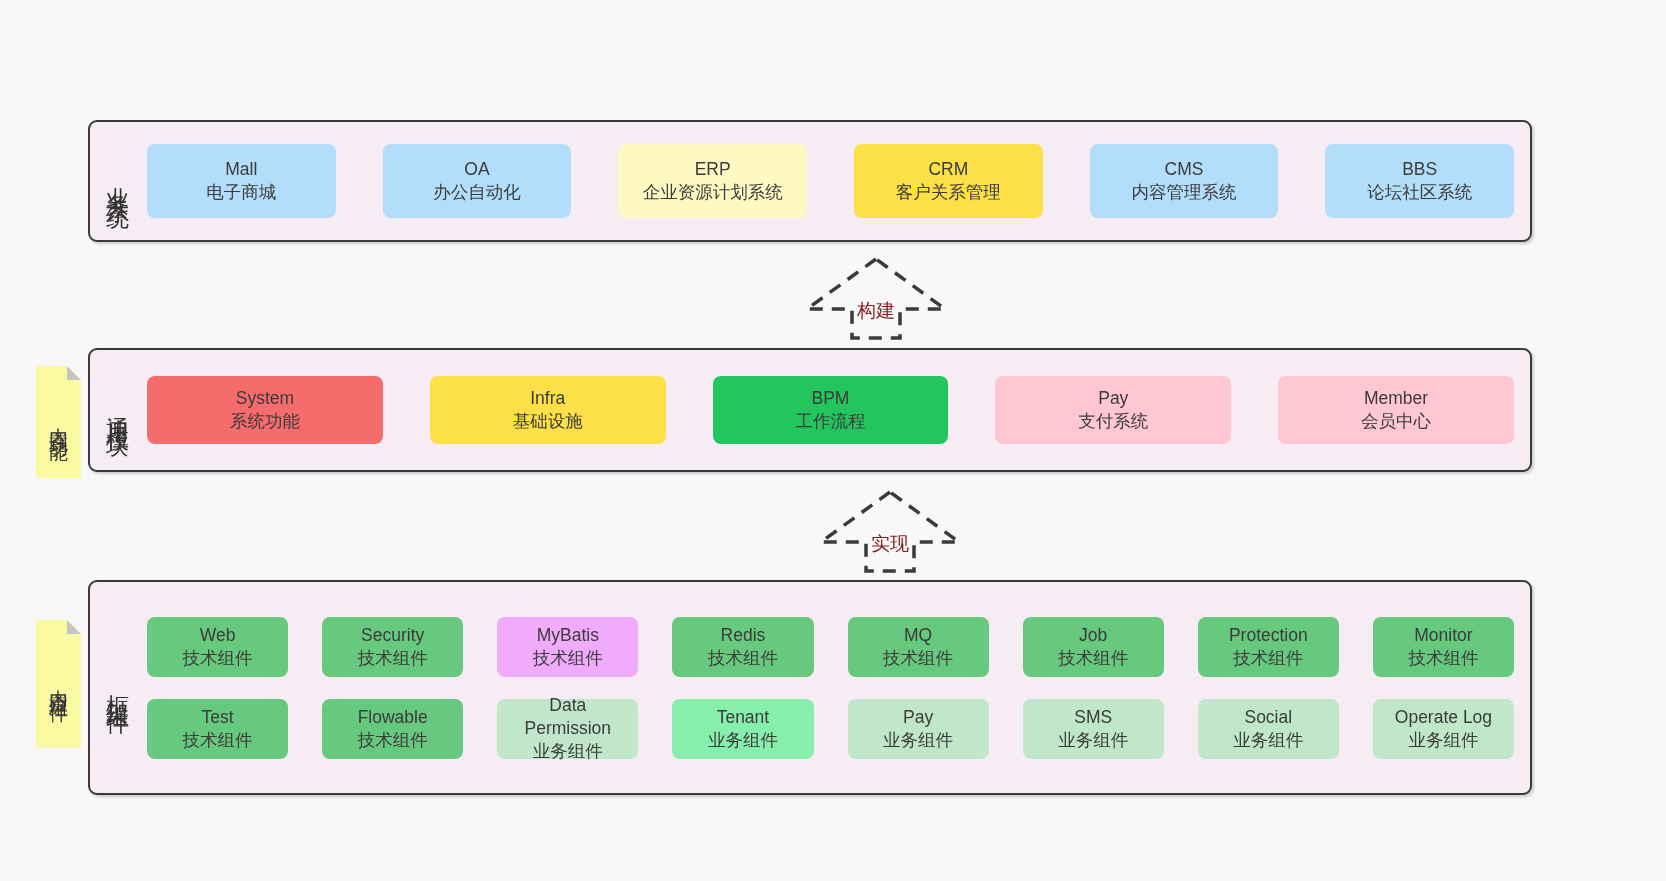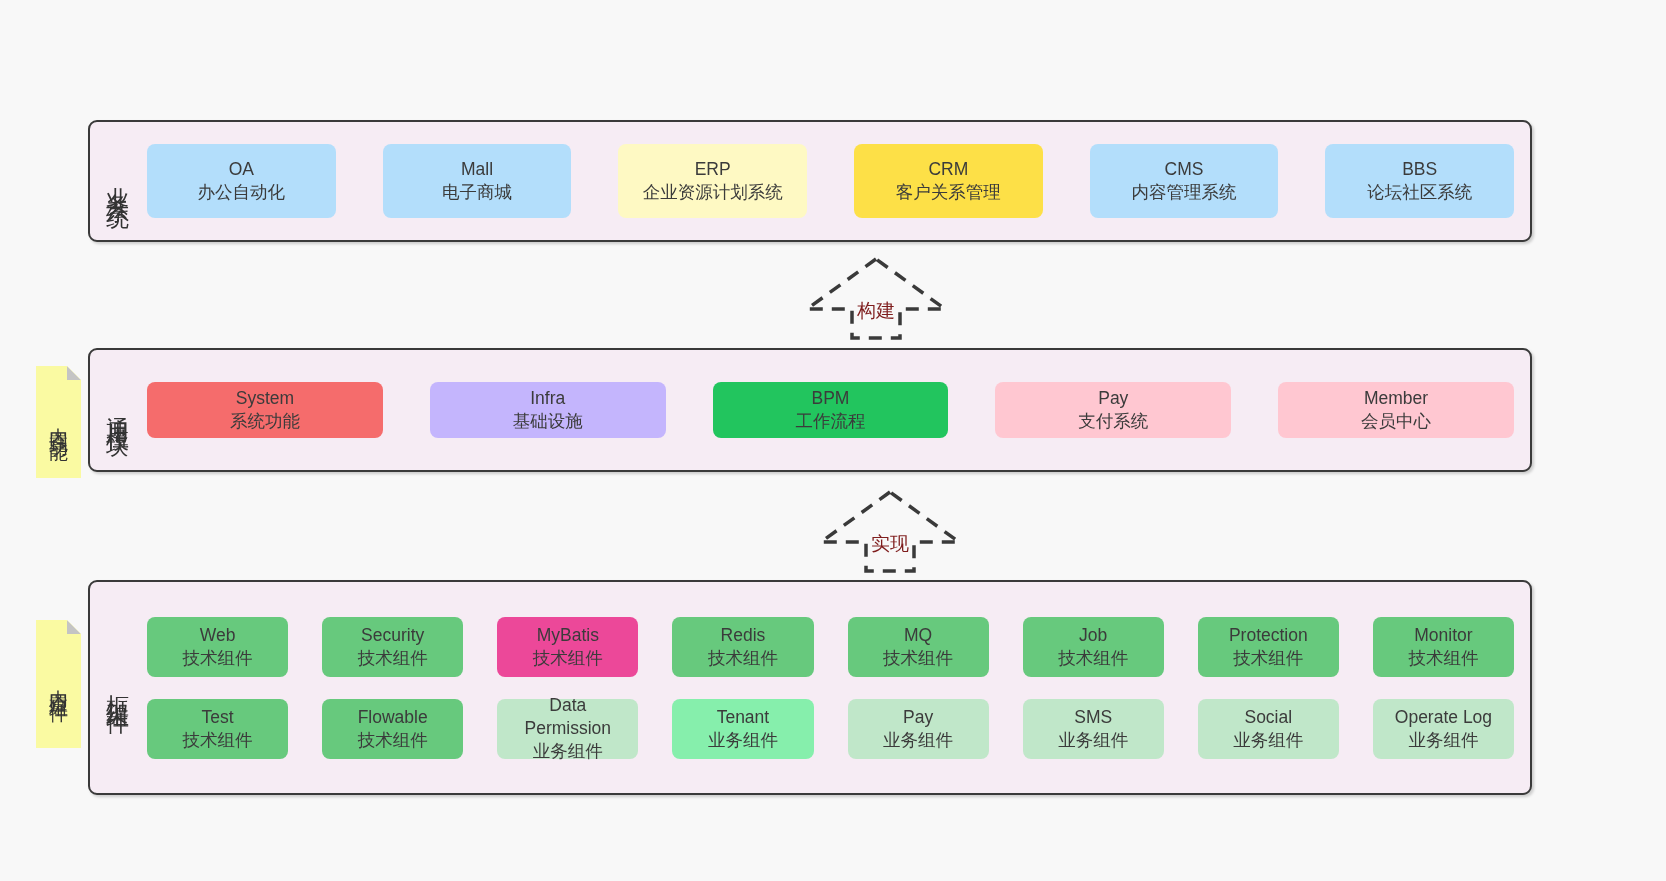--- a/index.html
+++ b/index.html
@@ -58,21 +58,21 @@
   .box {
     flex: 1;
     height: 74px;
     border-radius: 8px;
     display: flex;
     flex-direction: column;
     justify-content: center;
     align-items: center;
     text-align: center;
   }
-  .panel-modules .box   { height: 56px; }
+  .panel-modules .box   { height: 68px; }
   .panel-framework .box { height: 60px; }
   .box-line {
     font-size: 17.5px;
     line-height: 23px;
     color: #3b3b3b;
   }
 
   .arrow {
     position: absolute;
     width: 142px;
@@ -127,26 +127,26 @@
 </head>
 <body>
 
 <div class="canvas">
 
   <section class="panel panel-business">
     <div class="side-label">业务系统</div>
     <div class="rows">
         <div class="box-row">
           <div class="box" style="background: rgb(179, 222, 251);">
+            <div class="box-line">Mall</div>
+            <div class="box-line">电子商城</div>
+          </div>
+          <div class="box" style="background: rgb(179, 222, 251);">
             <div class="box-line">OA</div>
             <div class="box-line">办公自动化</div>
-          </div>
-          <div class="box" style="background: rgb(179, 222, 251);">
-            <div class="box-line">Mall</div>
-            <div class="box-line">电子商城</div>
           </div>
           <div class="box" style="background: #fef9c3;">
             <div class="box-line">ERP</div>
             <div class="box-line">企业资源计划系统</div>
           </div>
           <div class="box" style="background: #fde047;">
             <div class="box-line">CRM</div>
             <div class="box-line">客户关系管理</div>
           </div>
           <div class="box" style="background: rgb(179, 222, 251);">
@@ -174,21 +174,21 @@
   </div>
 
   <section class="panel panel-modules">
     <div class="side-label">通用模块</div>
     <div class="rows">
         <div class="box-row">
           <div class="box" style="background: rgb(245, 108, 108);">
             <div class="box-line">System</div>
             <div class="box-line">系统功能</div>
           </div>
-          <div class="box" style="background: #c4b5fd; text-align: center;">
+          <div class="box" style="background: #fde047; text-align: center;">
             <div class="box-line">Infra</div>
             <div class="box-line">基础设施</div>
           </div>
           <div class="box" style="background: #22c55e;">
             <div class="box-line">BPM</div>
             <div class="box-line">工作流程</div>
           </div>
           <div class="box" style="background: rgb(255, 199, 209);">
             <div class="box-line">Pay</div>
             <div class="box-line">支付系统</div>
@@ -218,21 +218,21 @@
     <div class="rows">
         <div class="box-row">
           <div class="box" style="background: rgb(103, 201, 125);">
             <div class="box-line">Web</div>
             <div class="box-line">技术组件</div>
           </div>
           <div class="box" style="background: rgb(103, 201, 125);">
             <div class="box-line">Security</div>
             <div class="box-line">技术组件</div>
           </div>
-          <div class="box" style="background: #ec4899;">
+          <div class="box" style="background: #f0abfc;">
             <div class="box-line">MyBatis</div>
             <div class="box-line">技术组件</div>
           </div>
           <div class="box" style="background: rgb(103, 201, 125);">
             <div class="box-line">Redis</div>
             <div class="box-line">技术组件</div>
           </div>
           <div class="box" style="background: rgb(103, 201, 125);">
             <div class="box-line">MQ</div>
             <div class="box-line">技术组件</div>

